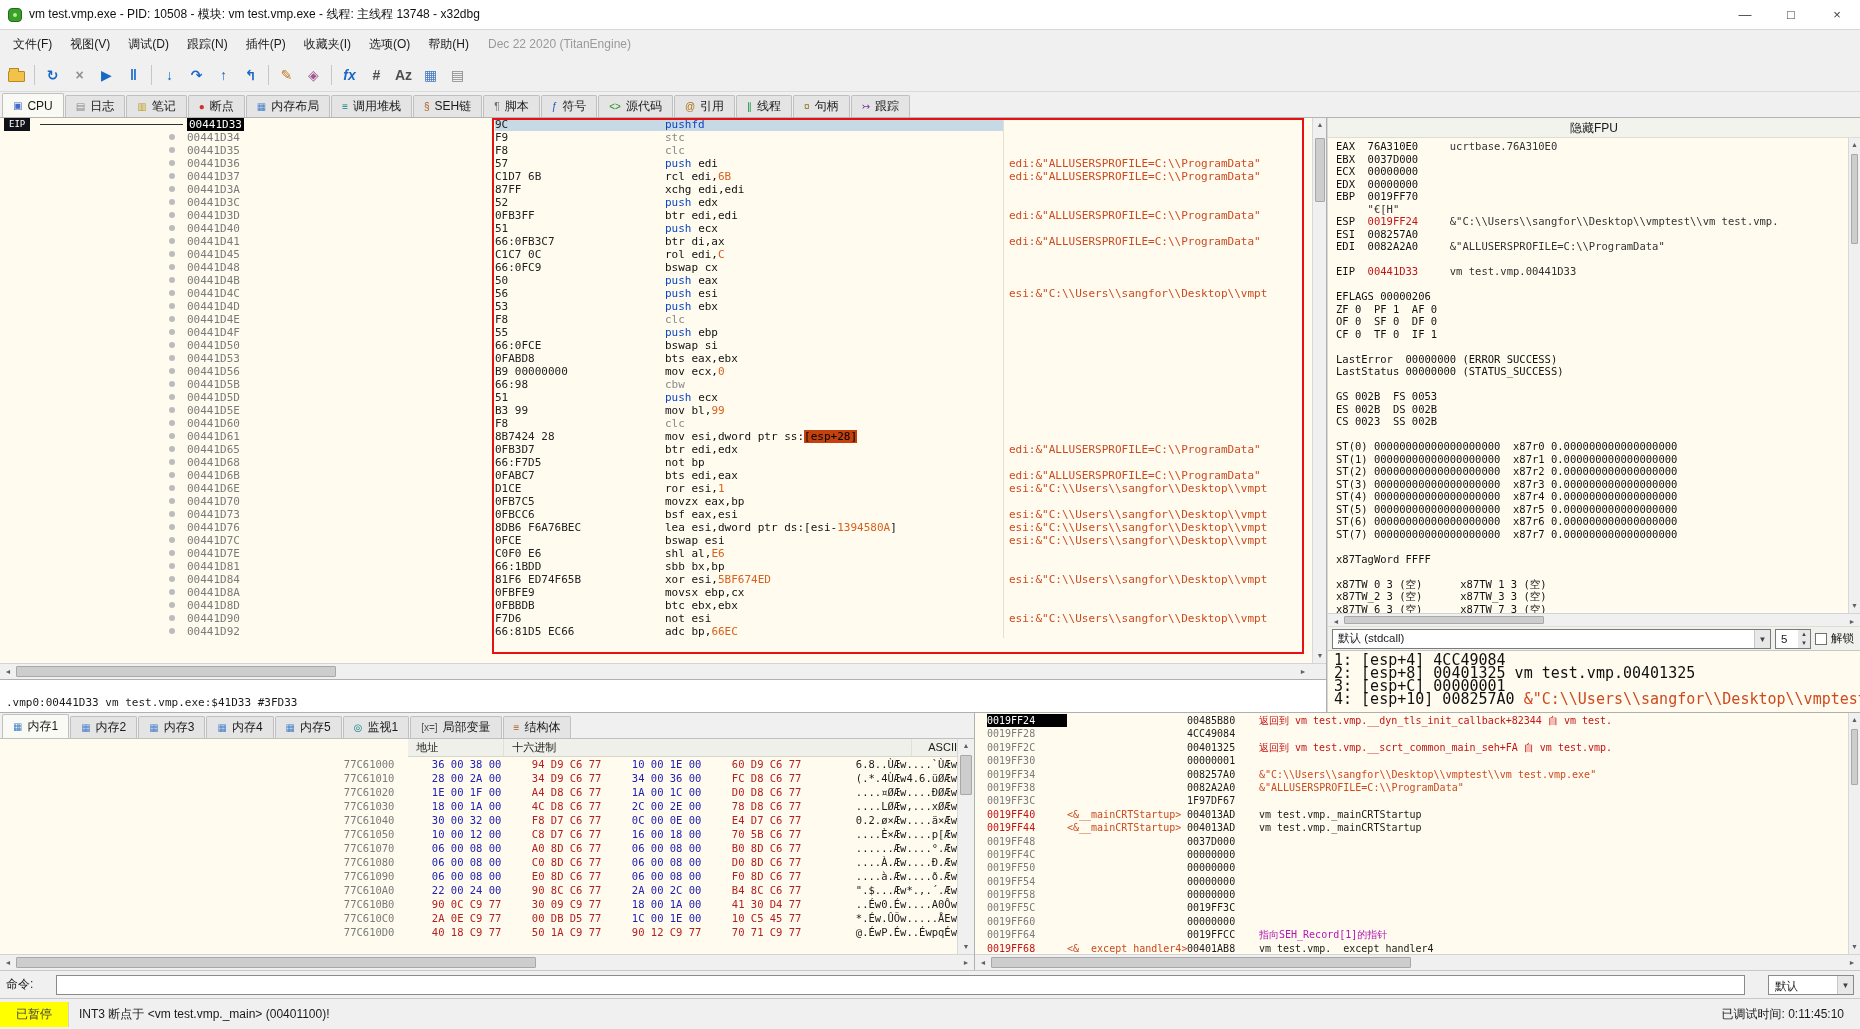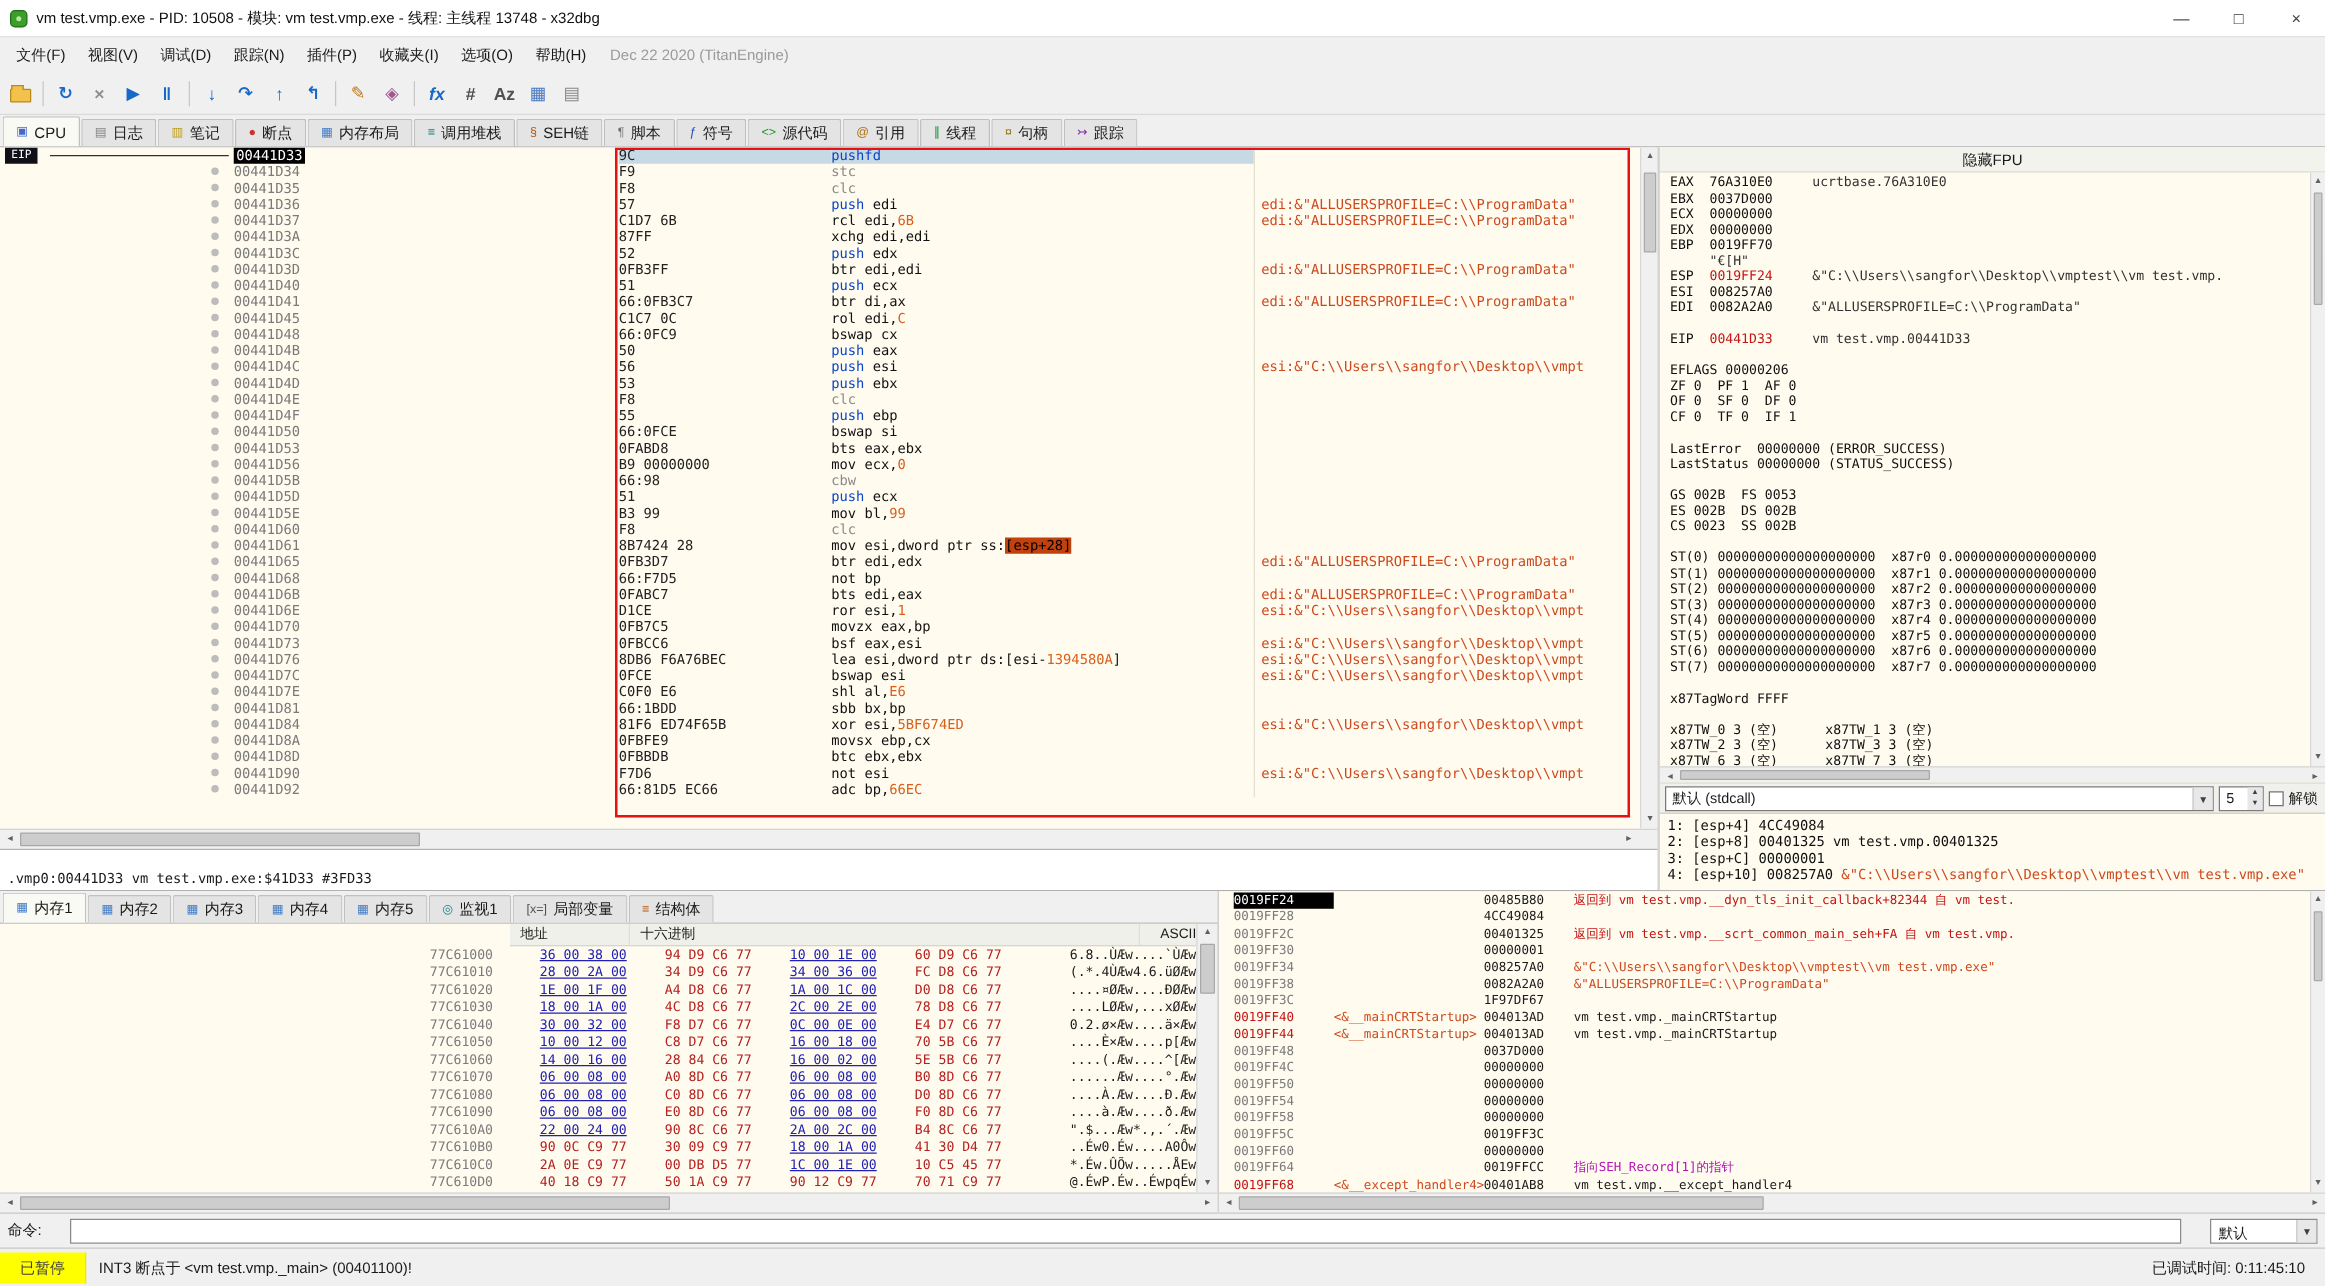--- a/index.html
+++ b/index.html
@@ -113,21 +113,21 @@
   .dd { margin-left:auto; width:16px; text-align:center; font-size:8px; color:#404040;
         border-left:1px solid #c8c8c8; align-self:stretch; line-height:19px; background:#e8e8e8; }
   .conv-spin { width:36px; height:20px; background:#fff; border:1px solid #7a7a7a;
                display:flex; align-items:center; padding-left:5px; font-size:11.5px; }
   .spinbtns { margin-left:auto; width:12px; font-size:6px; color:#404040; text-align:center;
               line-height:9px; background:#e8e8e8; align-self:stretch; display:flex;
               flex-direction:column; justify-content:center; }
   .conv-check { display:flex; align-items:center; gap:4px; font-size:11.5px; padding-right:2px; }
   .cb { width:12px; height:12px; background:#fff; border:1px solid #707070; display:inline-block; }
   .args { flex:none; height:62px; border-top:1px solid #c8c8c0; padding:3px 6px;
-          font-family:"DejaVu Sans Mono","Liberation Mono",monospace; font-size:11px;
+          font-family:"DejaVu Sans Mono","Liberation Mono",monospace; font-size:15px;
           background:#fffbef; overflow:hidden; }
   .argline { height:13px; line-height:13px; white-space:pre; }
   .t-s { color:#cd4a1f; }
 
   
   .bottom { height:258px; flex:none; display:flex; border-top:1px solid #b0b0b0; }
   .dump-col { width:975px; flex:none; display:flex; flex-direction:column;
               border-right:1px solid #b0b0b0; background:#fffbef; }
   .btabs { height:26px; flex:none; display:flex; align-items:flex-end; padding-left:2px;
            background:#f0f0f0; border-bottom:1px solid #c0c0c0; }
@@ -136,21 +136,21 @@
   .dump-head { height:18px; flex:none; display:flex; background:#f0f0ea;
                border-bottom:1px solid #d6d6ca; font-size:11px; line-height:17px; }
   .dh-addr { width:96px; padding-left:8px; border-right:1px solid #e0e0d4; }
   .dh-hex { width:408px; padding-left:8px; border-right:1px solid #e0e0d4; }
   .dh-ascii { padding-left:16px; }
   .dump-rows { flex:1; overflow:hidden;
                font-family:"DejaVu Sans Mono","Liberation Mono",monospace; font-size:10.5px; }
   .dumprow { height:14px; line-height:14px; display:flex; white-space:pre; }
   .da { width:96px; flex:none; padding-left:8px; color:#7a7a7a; }
   .dg { width:100px; flex:none; }
-  .db { color:#2020b4;text-decoration:underline; } .dr { color:#b42020; }
+  .db { color:#2020b4; } .dr { color:#b42020; }
   .dascii { padding-left:24px; color:#1a1a1a; }
   .dump-hscroll { height:16px; flex:none; }
 
   .stack-col { flex:1; display:flex; flex-direction:column; background:#fffbef; overflow:hidden; }
   .stack-main { flex:1; display:flex; overflow:hidden; }
   .stackrows { flex:1; overflow:hidden; padding-top:1px;
                font-family:"DejaVu Sans Mono","Liberation Mono",monospace; font-size:10px; }
   .srow { height:13.4px; line-height:13px; display:flex; white-space:pre; }
   .sa { width:80px; flex:none; margin-left:12px; color:#7a7a7a; }
   .sa.sel { background:#000; color:#fff; }
@@ -505,21 +505,20 @@
           <span class="dh-hex">十六进制</span>
           <span class="dh-ascii">ASCII</span>
         </div>
         <div class="dump-rows" id="dumprows">
             <div class="dumprow"><span class="da">77C61000</span><span class="dg db">36 00 38 00</span><span class="dg dr">94 D9 C6 77</span><span class="dg db">10 00 1E 00</span><span class="dg dr">60 D9 C6 77</span><span class="dascii">6.8..ÙÆw....`ÙÆw</span></div>
             <div class="dumprow"><span class="da">77C61010</span><span class="dg db">28 00 2A 00</span><span class="dg dr">34 D9 C6 77</span><span class="dg db">34 00 36 00</span><span class="dg dr">FC D8 C6 77</span><span class="dascii">(.*.4ÙÆw4.6.üØÆw</span></div>
             <div class="dumprow"><span class="da">77C61020</span><span class="dg db">1E 00 1F 00</span><span class="dg dr">A4 D8 C6 77</span><span class="dg db">1A 00 1C 00</span><span class="dg dr">D0 D8 C6 77</span><span class="dascii">....¤ØÆw....ÐØÆw</span></div>
             <div class="dumprow"><span class="da">77C61030</span><span class="dg db">18 00 1A 00</span><span class="dg dr">4C D8 C6 77</span><span class="dg db">2C 00 2E 00</span><span class="dg dr">78 D8 C6 77</span><span class="dascii">....LØÆw,...xØÆw</span></div>
             <div class="dumprow"><span class="da">77C61040</span><span class="dg db">30 00 32 00</span><span class="dg dr">F8 D7 C6 77</span><span class="dg db">0C 00 0E 00</span><span class="dg dr">E4 D7 C6 77</span><span class="dascii">0.2.ø×Æw....ä×Æw</span></div>
             <div class="dumprow"><span class="da">77C61050</span><span class="dg db">10 00 12 00</span><span class="dg dr">C8 D7 C6 77</span><span class="dg db">16 00 18 00</span><span class="dg dr">70 5B C6 77</span><span class="dascii">....È×Æw....p[Æw</span></div>
-            <div class="dumprow"><span class="da">77C61060</span><span class="dg db">14 00 16 00</span><span class="dg dr">28 84 C6 77</span><span class="dg db">16 00 02 00</span><span class="dg dr">5E 5B C6 77</span><span class="dascii">....(.Æw....^[Æw</span></div>
             <div class="dumprow"><span class="da">77C61070</span><span class="dg db">06 00 08 00</span><span class="dg dr">A0 8D C6 77</span><span class="dg db">06 00 08 00</span><span class="dg dr">B0 8D C6 77</span><span class="dascii">......Æw....°.Æw</span></div>
             <div class="dumprow"><span class="da">77C61080</span><span class="dg db">06 00 08 00</span><span class="dg dr">C0 8D C6 77</span><span class="dg db">06 00 08 00</span><span class="dg dr">D0 8D C6 77</span><span class="dascii">....À.Æw....Ð.Æw</span></div>
             <div class="dumprow"><span class="da">77C61090</span><span class="dg db">06 00 08 00</span><span class="dg dr">E0 8D C6 77</span><span class="dg db">06 00 08 00</span><span class="dg dr">F0 8D C6 77</span><span class="dascii">....à.Æw....ð.Æw</span></div>
             <div class="dumprow"><span class="da">77C610A0</span><span class="dg db">22 00 24 00</span><span class="dg dr">90 8C C6 77</span><span class="dg db">2A 00 2C 00</span><span class="dg dr">B4 8C C6 77</span><span class="dascii">".$...Æw*.,.´.Æw</span></div>
             <div class="dumprow"><span class="da">77C610B0</span><span class="dg dr">90 0C C9 77</span><span class="dg dr">30 09 C9 77</span><span class="dg db">18 00 1A 00</span><span class="dg dr">41 30 D4 77</span><span class="dascii">..Éw0.Éw....A0Ôw</span></div>
             <div class="dumprow"><span class="da">77C610C0</span><span class="dg dr">2A 0E C9 77</span><span class="dg dr">00 DB D5 77</span><span class="dg db">1C 00 1E 00</span><span class="dg dr">10 C5 45 77</span><span class="dascii">*.Éw.ÛÕw.....ÅEw</span></div>
             <div class="dumprow"><span class="da">77C610D0</span><span class="dg dr">40 18 C9 77</span><span class="dg dr">50 1A C9 77</span><span class="dg dr">90 12 C9 77</span><span class="dg dr">70 71 C9 77</span><span class="dascii">@.ÉwP.Éw..ÉwpqÉw</span></div>
           </div>
       </div>
       <div class="vscroll w17">

